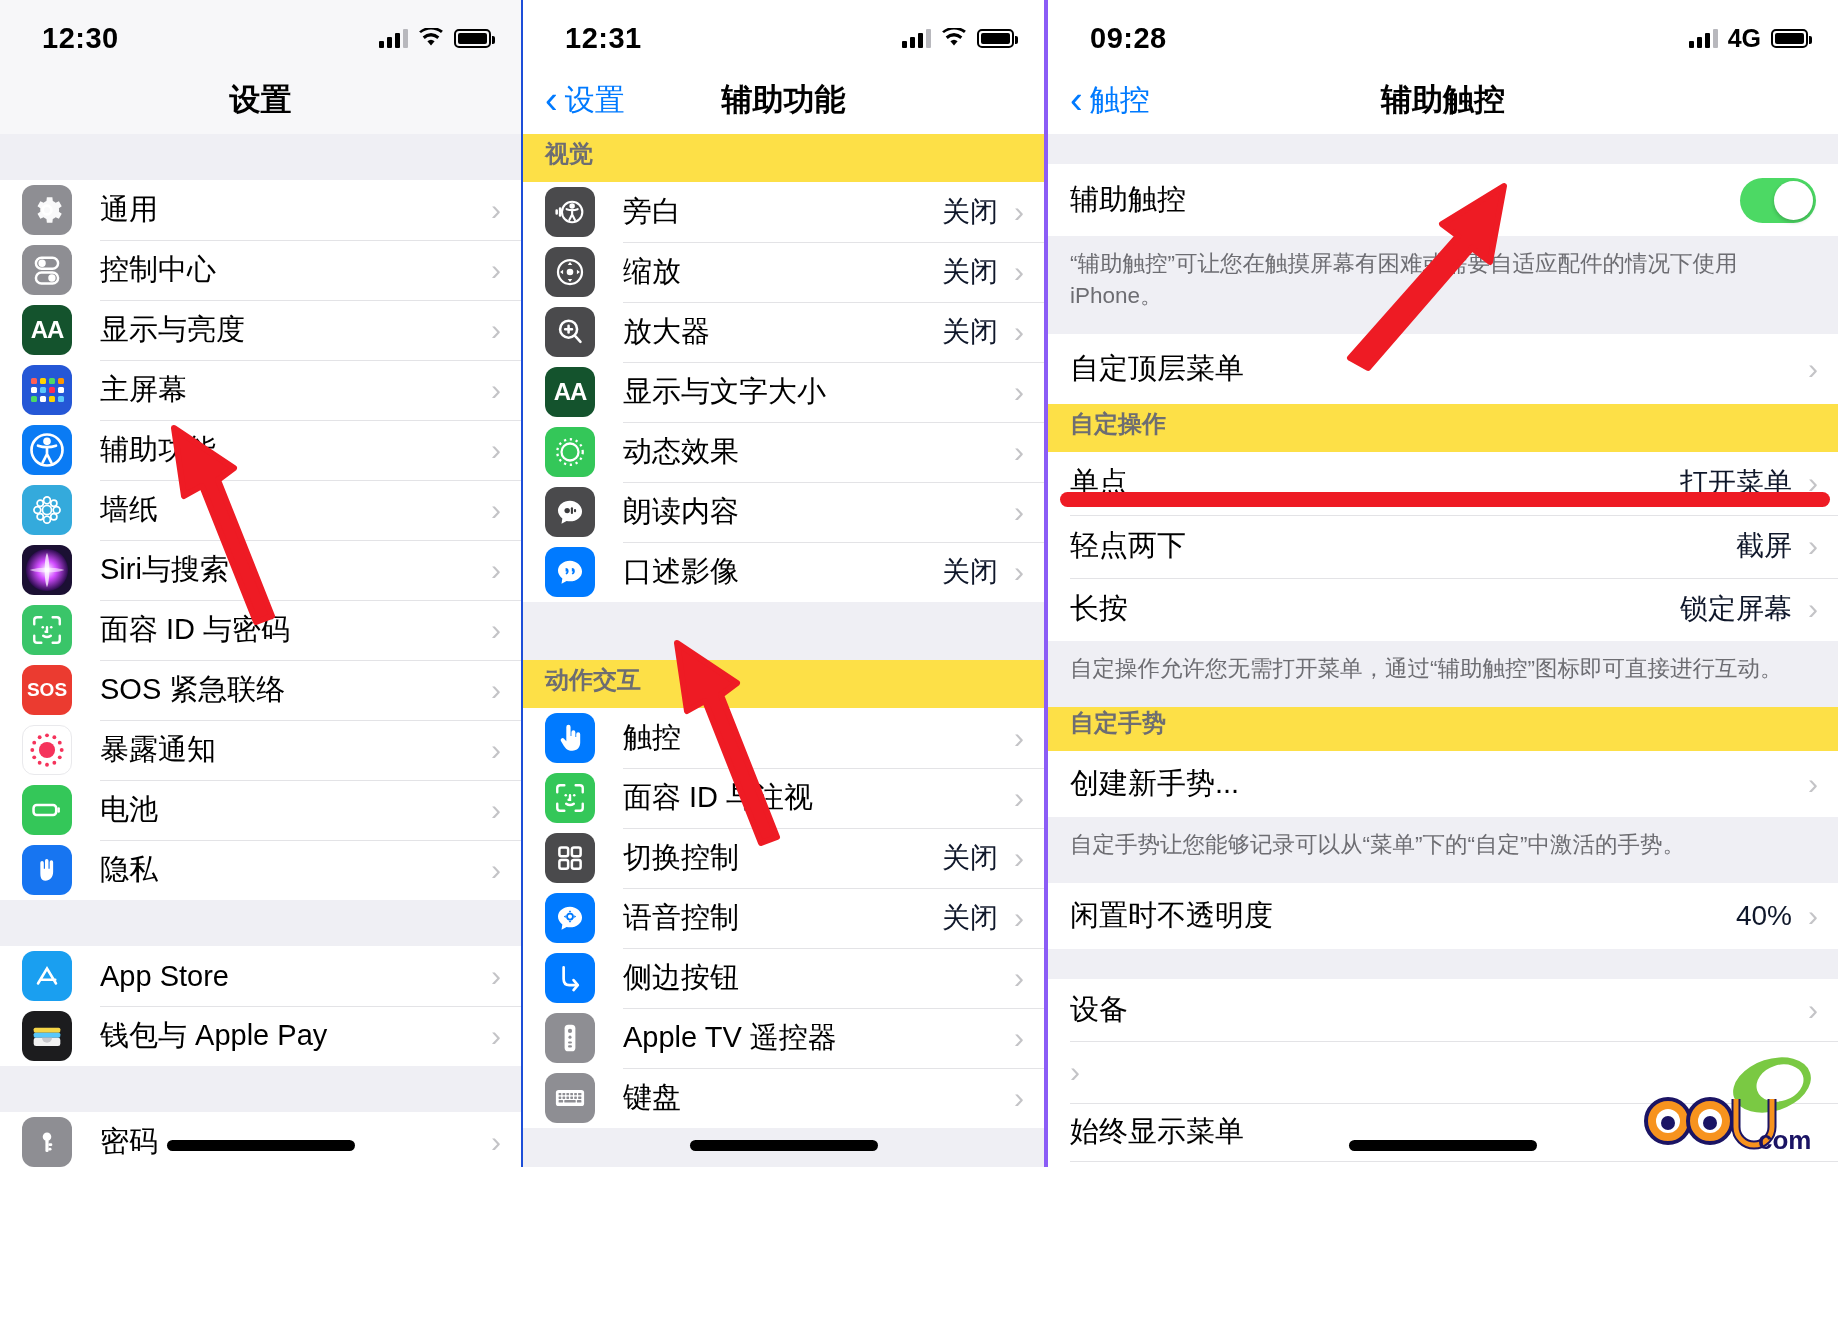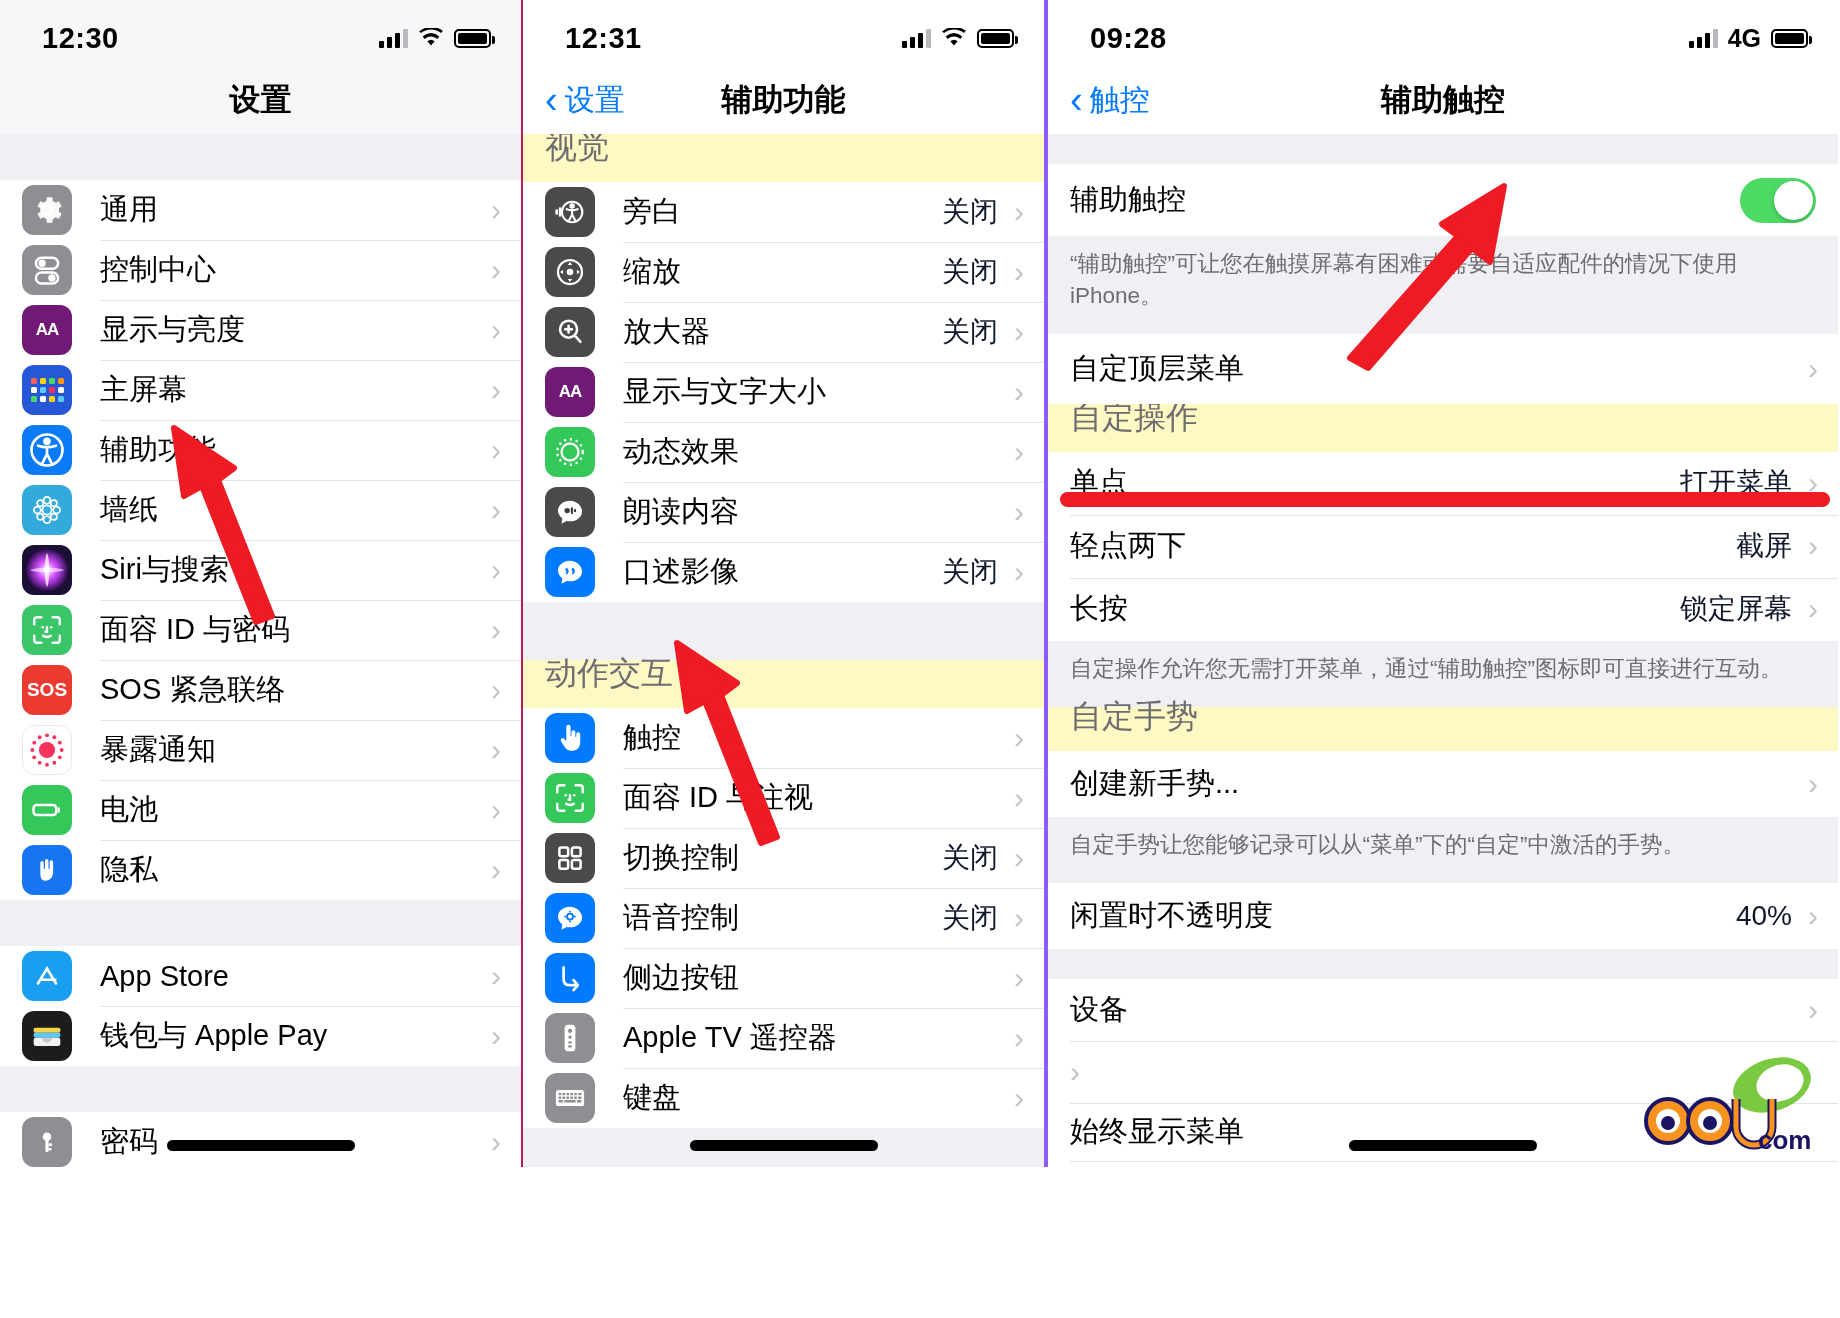--- a/index.html
+++ b/index.html
@@ -4,21 +4,21 @@
 <style>
   * { box-sizing: border-box; margin: 0; padding: 0; }
   html, body {
     width: 1840px; height: 1318px;
     font-family: "Liberation Sans", "DejaVu Sans", sans-serif;
     background: #ffffff; overflow: hidden;
   }
   .screens { display: flex; width: 1840px; height: 1318px; }
   .phone { position: relative; height: 1167px; overflow: hidden; background: #ffffff; }
   .p1 { width: 521px; }
-  .p2 { width: 523px; border-left: 2px solid #be185d; }
+  .p2 { width: 523px; border-left: 2px solid #1d4ed8; }
   .p3 { width: 794px; border-left: 4px solid #8b5cf6; }
 
   
   .statusbar {
     height: 66px; display: flex; align-items: center;
     justify-content: space-between;
     padding: 10px 30px 0 42px; background: #f7f7f9;
   }
   .statusbar.white { background: #ffffff; }
   .sb-time { font-size: 29px; font-weight: bold; color: #000; letter-spacing: 0.5px; }
@@ -49,22 +49,22 @@
   .nav-back { display: flex; align-items: center; gap: 7px; color: #007aff; z-index: 2; }
   .nav-back .chev { font-size: 38px; font-weight: 300; line-height: 0.8; color:#007aff; }
   .nav-back .lbl { font-size: 30px; color: #007aff; }
 
   
   .content { background: #efeff4; height: calc(1318px - 134px); overflow: hidden; position: relative; }
   .gap { height: 46px; background: #efeff4; }
   .gap.sm { height: 30px; }
   .gap.lg { height: 58px; }
   .section-hdr {
-    background: #fef9c3; color: #6d6d72; font-size: 32px;
-    padding: 8px 0 12px 22px; display: flex; align-items: flex-end; height: 48px;
+    background: #fde047; color: #6d6d72; font-size: 24px;
+    padding: 8px 0 12px 22px; display: flex; align-items: flex-end; height: 48px; font-weight: bold;
   }
   .group { background: #ffffff; }
   .row {
     display: flex; align-items: center; background: #fff;
     min-height: 60px; padding-left: 22px; position: relative;
   }
   .row + .row::before {
     content:""; position:absolute; left: 100px; right: 0; top: 0; height: 1px; background:#e3e3e6;
   }
   .row.noicon + .row.noicon::before { left: 22px; }
@@ -95,21 +95,21 @@
   .home-ind { position: absolute; bottom: 16px; left: 50%; transform: translateX(-50%);
               width: 188px; height: 11px; background: #000; border-radius: 6px; z-index: 30; }
 
   
   .anno { position: absolute; pointer-events: none; z-index: 40; }
   .redbar { position: absolute; background: #ee1b24; border-radius: 8px; z-index: 40; }
 
   
   .ic-gear { background: #8e8e93; }
   .ic-cc   { background: #8e8e93; }
-  .ic-aa   { background: #701a75; font-size: 17px; font-weight: bold; letter-spacing:-1px; }
+  .ic-aa   { background: #14532d; font-size: 24px; font-weight: bold; letter-spacing:-1px; }
   .ic-home { background: #2557d6; }
   .ic-acc  { background: #0a7bf4; }
   .ic-wall { background: #34aadc; }
   .ic-siri { background: #1b1033; }
   .ic-face { background: #3ac569; }
   .ic-sos  { background: #eb3b30; font-size: 19px; font-weight: bold; }
   .ic-expo { background: #fff; border:1px solid #e9e9ec; }
   .ic-batt { background: #34c759; }
   .ic-priv { background: #1775f1; }
   .ic-apps { background: #1a9ff0; }

